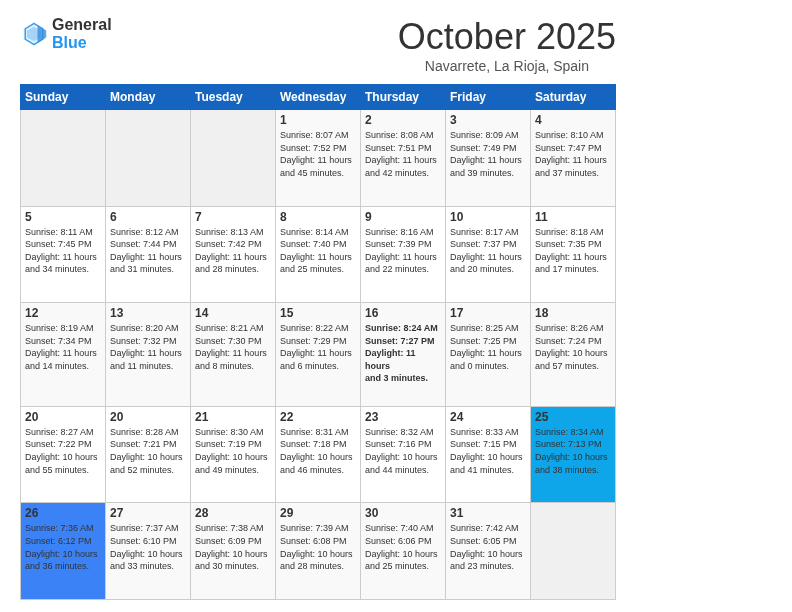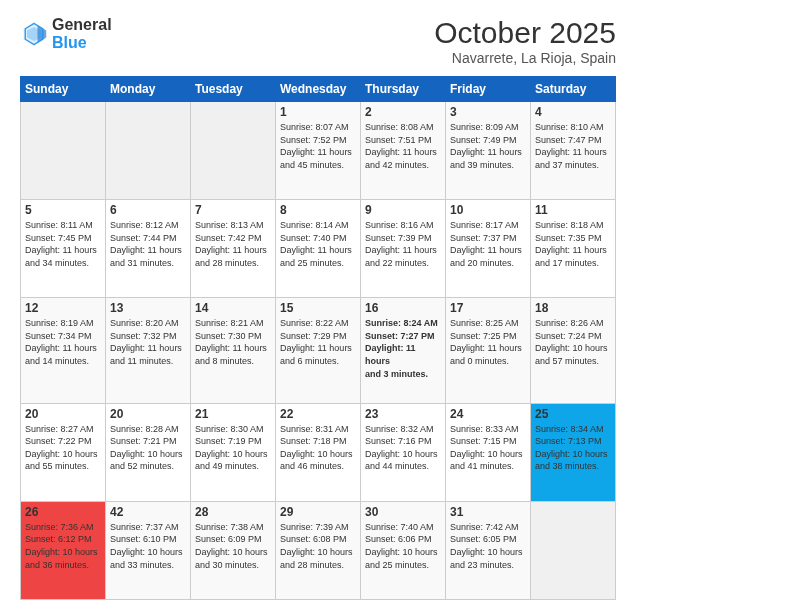--- a/index.html
+++ b/index.html
@@ -44,27 +44,28 @@
       color: #2196F3;
     }
     .logo-icon {
       width: 28px;
       height: 28px;
     }
     .title-block {
       text-align: right;
     }
     .month-title {
-      font-size: 30px;
+      font-size: 36px;
       font-weight: 300;
       color: #333;
     }
     .location {
       font-size: 14px;
       color: #555;
+      text-align: center;
     }
     .calendar {
       flex: 1;
       border: 1px solid #ccc;
       border-collapse: collapse;
       width: 100%;
       table-layout: fixed;
     }
     .calendar th {
       background: #1565C0;
@@ -246,25 +247,25 @@
           <td style="background: rgb(255, 255, 255);"><span class="day-num">24</span><span class="cell-text" style="white-space: pre-line;">Sunrise: 8:33 AM
 Sunset: 7:15 PM
 Daylight: 10 hours
 and 41 minutes.</span></td>
           <td style="background: #0ea5e9;"><span class="day-num">25</span><span class="cell-text" style="white-space: pre-line;">Sunrise: 8:34 AM
 Sunset: 7:13 PM
 Daylight: 10 hours
 and 38 minutes.</span></td>
         </tr>
         <tr>
-          <td style="background: #ef4444;"><span class="day-num">26</span><span class="cell-text" style="white-space: pre-line; margin-top: 12px;">Sunrise: 7:36 AM
+          <td style="background: #3b82f6;"><span class="day-num">26</span><span class="cell-text" style="white-space: pre-line; margin-top: 12px;">Sunrise: 7:36 AM
 Sunset: 6:12 PM
 Daylight: 10 hours
 and 36 minutes.</span></td>
-          <td style="background: rgb(249, 249, 249);"><span class="day-num">42</span><span class="cell-text" style="white-space: pre-line;">Sunrise: 7:37 AM
+          <td style="background: rgb(249, 249, 249);"><span class="day-num">27</span><span class="cell-text" style="white-space: pre-line;">Sunrise: 7:37 AM
 Sunset: 6:10 PM
 Daylight: 10 hours
 and 33 minutes.</span></td>
           <td style="background: rgb(249, 249, 249);"><span class="day-num">28</span><span class="cell-text" style="white-space: pre-line;">Sunrise: 7:38 AM
 Sunset: 6:09 PM
 Daylight: 10 hours
 and 30 minutes.</span></td>
           <td style="background: rgb(249, 249, 249);"><span class="day-num">29</span><span class="cell-text" style="white-space: pre-line;">Sunrise: 7:39 AM
 Sunset: 6:08 PM
 Daylight: 10 hours

